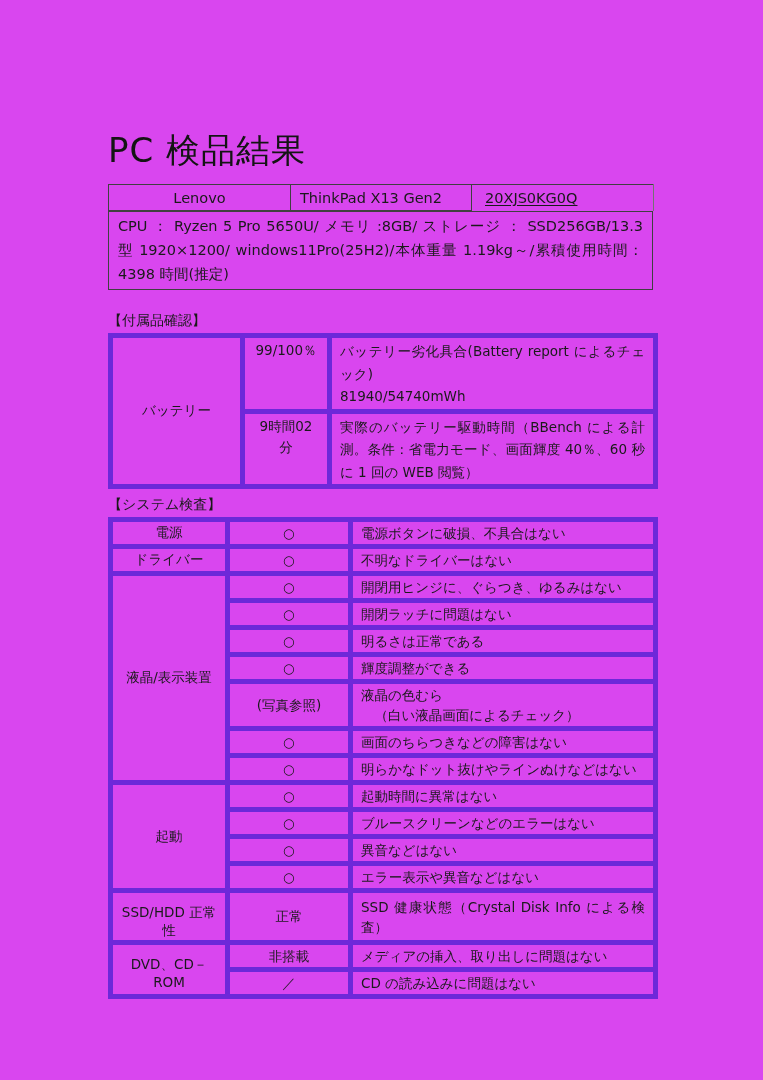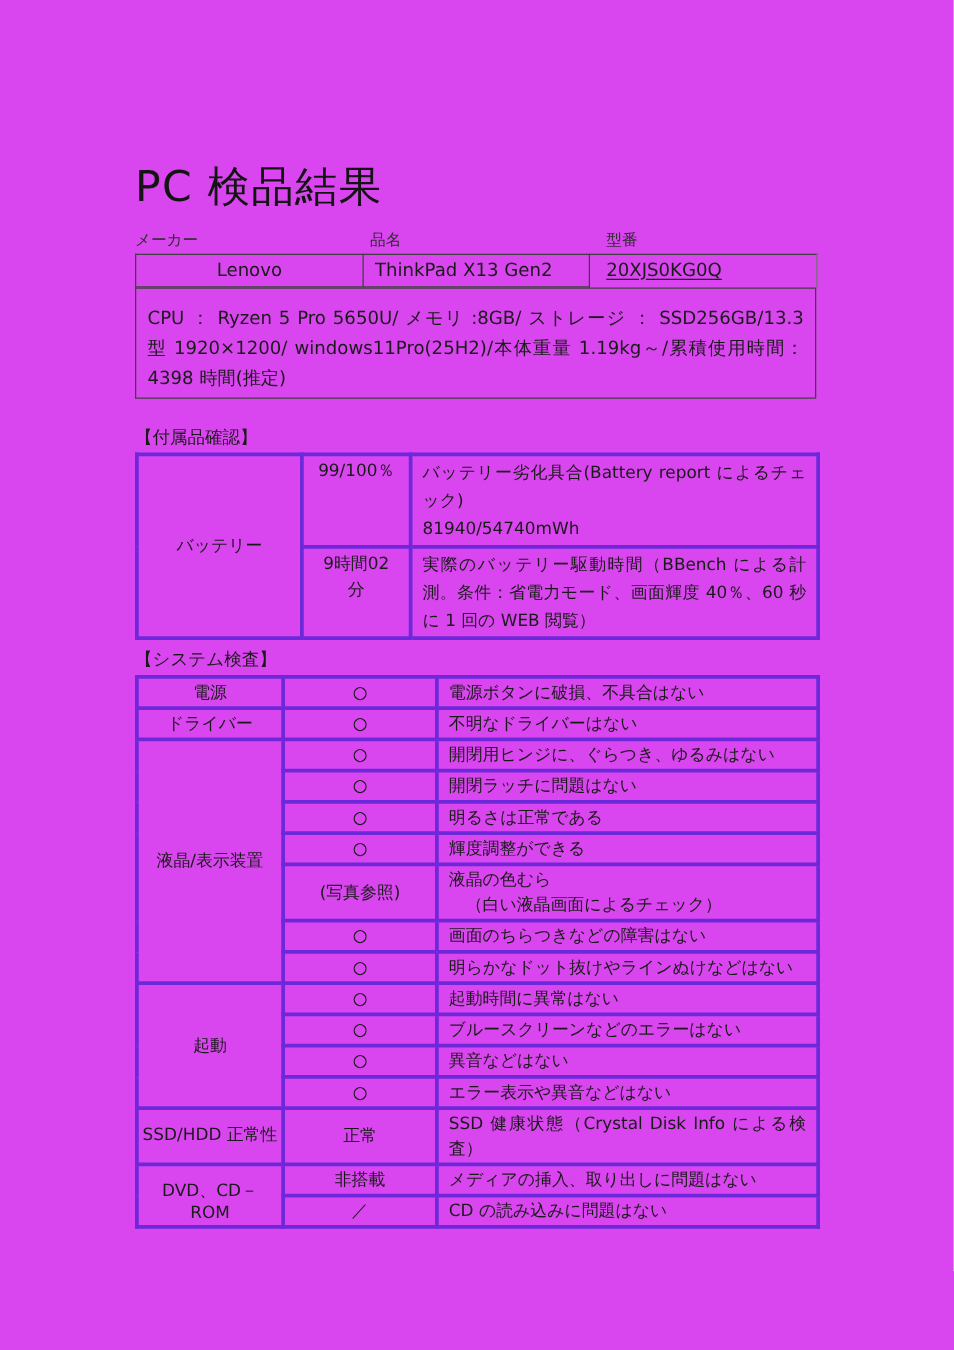--- a/index.html
+++ b/index.html
@@ -26,52 +26,47 @@
   .head-table{width:545px;font-size:14.5px;}
   .head-table td{height:23px;overflow:hidden;white-space:nowrap;}
   .head-table .hc1{border:1px solid #404040;text-align:center;}
   .head-table .hc2{border:1px solid #404040;padding-left:9px;}
   .head-table .hc3{border-top:1px solid #404040;border-right:1px solid #737373;border-bottom:none;padding-left:13px;}
   .model-link{text-decoration:underline;text-underline-offset:2px;}
   .spec-label{font-size:12.5px;color:#2e2e2e;margin:6px 0 2px 0;}
   .spec-box{
     box-sizing:border-box;width:545px;
     border:1px solid #404040;
-    padding:12px 9px 3px 9px;
+    padding:2px 9px 3px 9px;
     font-size:14.5px;line-height:24px;
     text-align:justify;
   }
   .section-title{font-size:14px;color:#1a1a1a;margin:22px 0 3px 0;}
   .section-title.sys{margin-top:7px;margin-bottom:3px;}
   .grid{width:545px;font-size:13.5px;color:#1a1a1a;}
-  .grid td{border:3px solid #6d28d9;overflow:hidden;margin-top:16px;}
+  .grid td{border:5px solid #6d28d9;overflow:hidden;margin-top:16px;}
   .grid td.label{text-align:center;vertical-align:middle;padding:0 3px;}
   .grid td.label.top-label{vertical-align:top;padding-top:11px;}
   .grid td.val{text-align:center;vertical-align:middle;padding:0 10px;line-height:21px;}
   .grid td.val.top{vertical-align:top;padding-top:2px;}
   .grid td.desc{
     padding:1px 8px;vertical-align:middle;
     white-space:pre-line;text-align:justify;
   }
   .battery td.desc{line-height:22.5px;vertical-align:top;padding-top:2px;}
   .system td.desc{line-height:20px;}
 </style>
 </head>
 <body>
 
 <div class="page">
   <div class="content">
 
     <h1 class="title">PC 検品結果</h1>
 
-    <div class="col-labels">
-      <span class="c1">メーカー</span>
-      <span class="c2">品名</span>
-      <span class="c3">型番</span>
-    </div>
 
     <table class="head-table">
       <colgroup>
           <col style="width:182px">
           <col style="width:181px">
           <col style="width:182px">
         </colgroup>
       <tbody>
           <tr>
         <td class="hc1">Lenovo</td>

